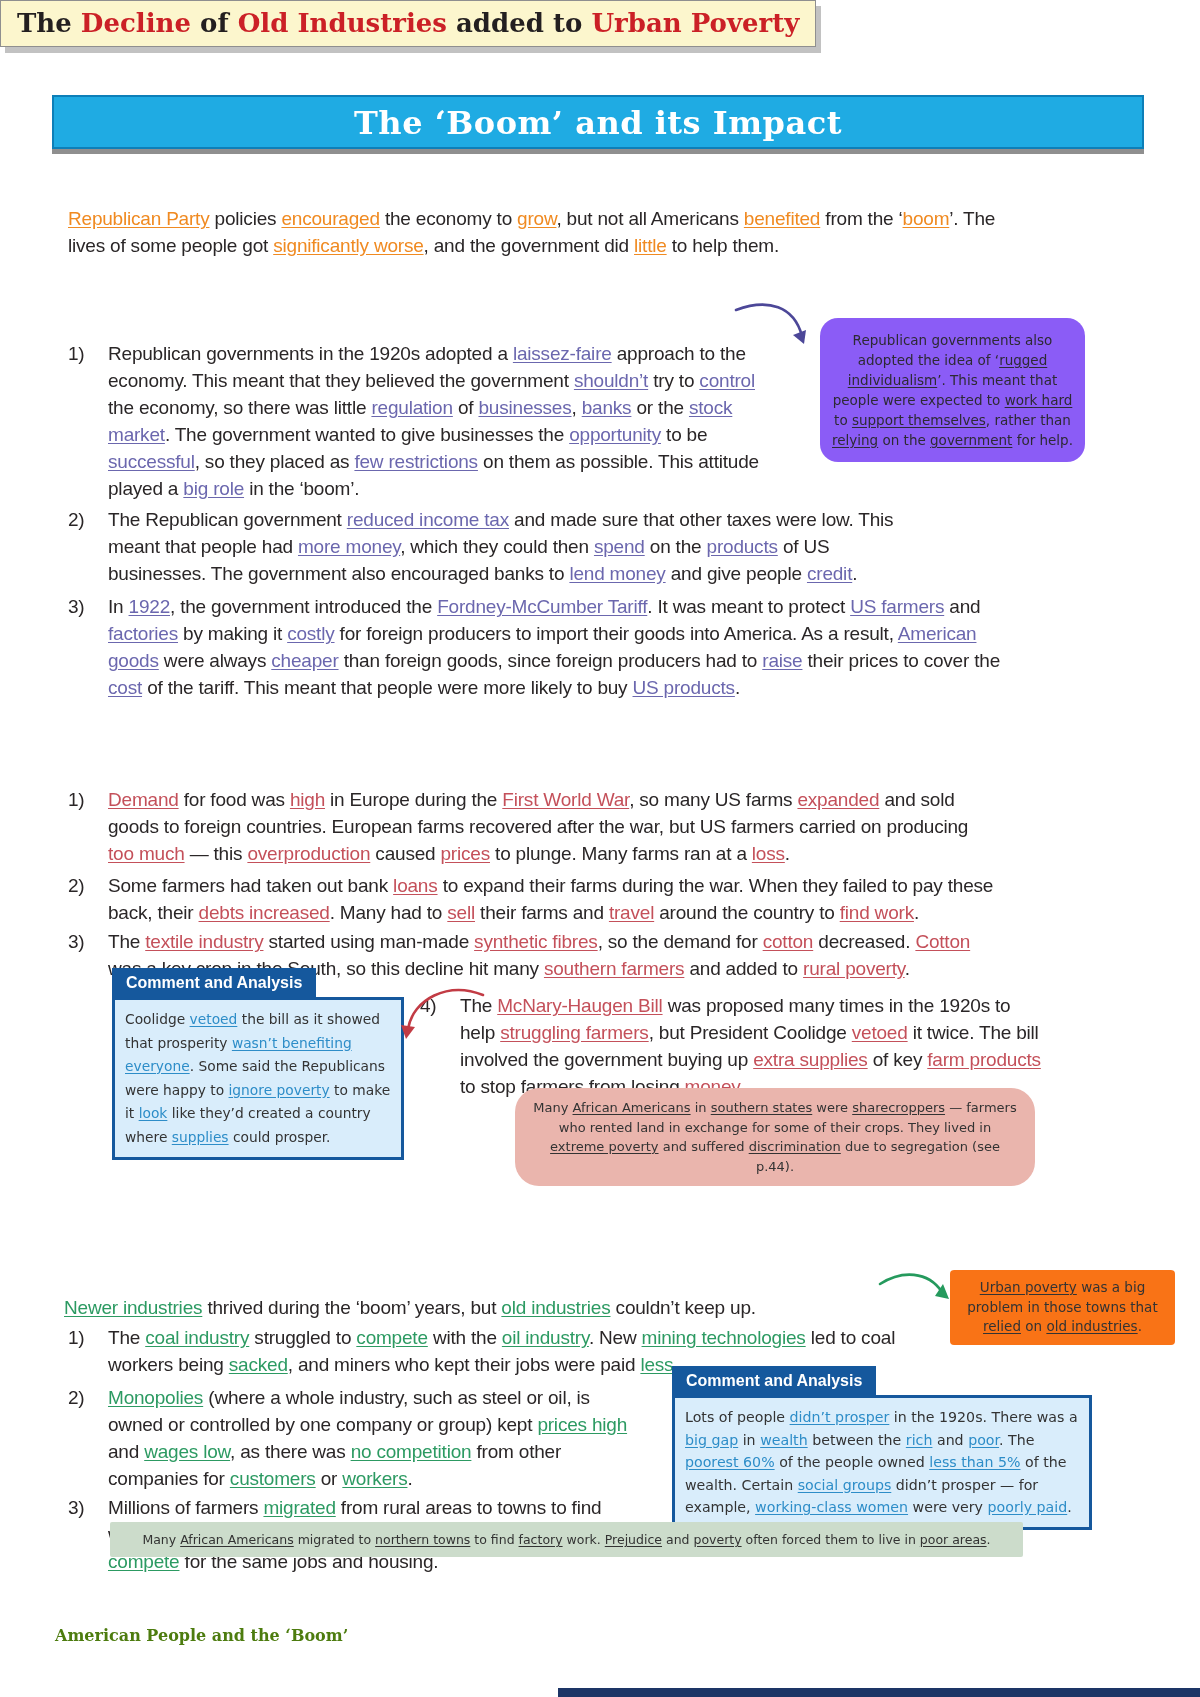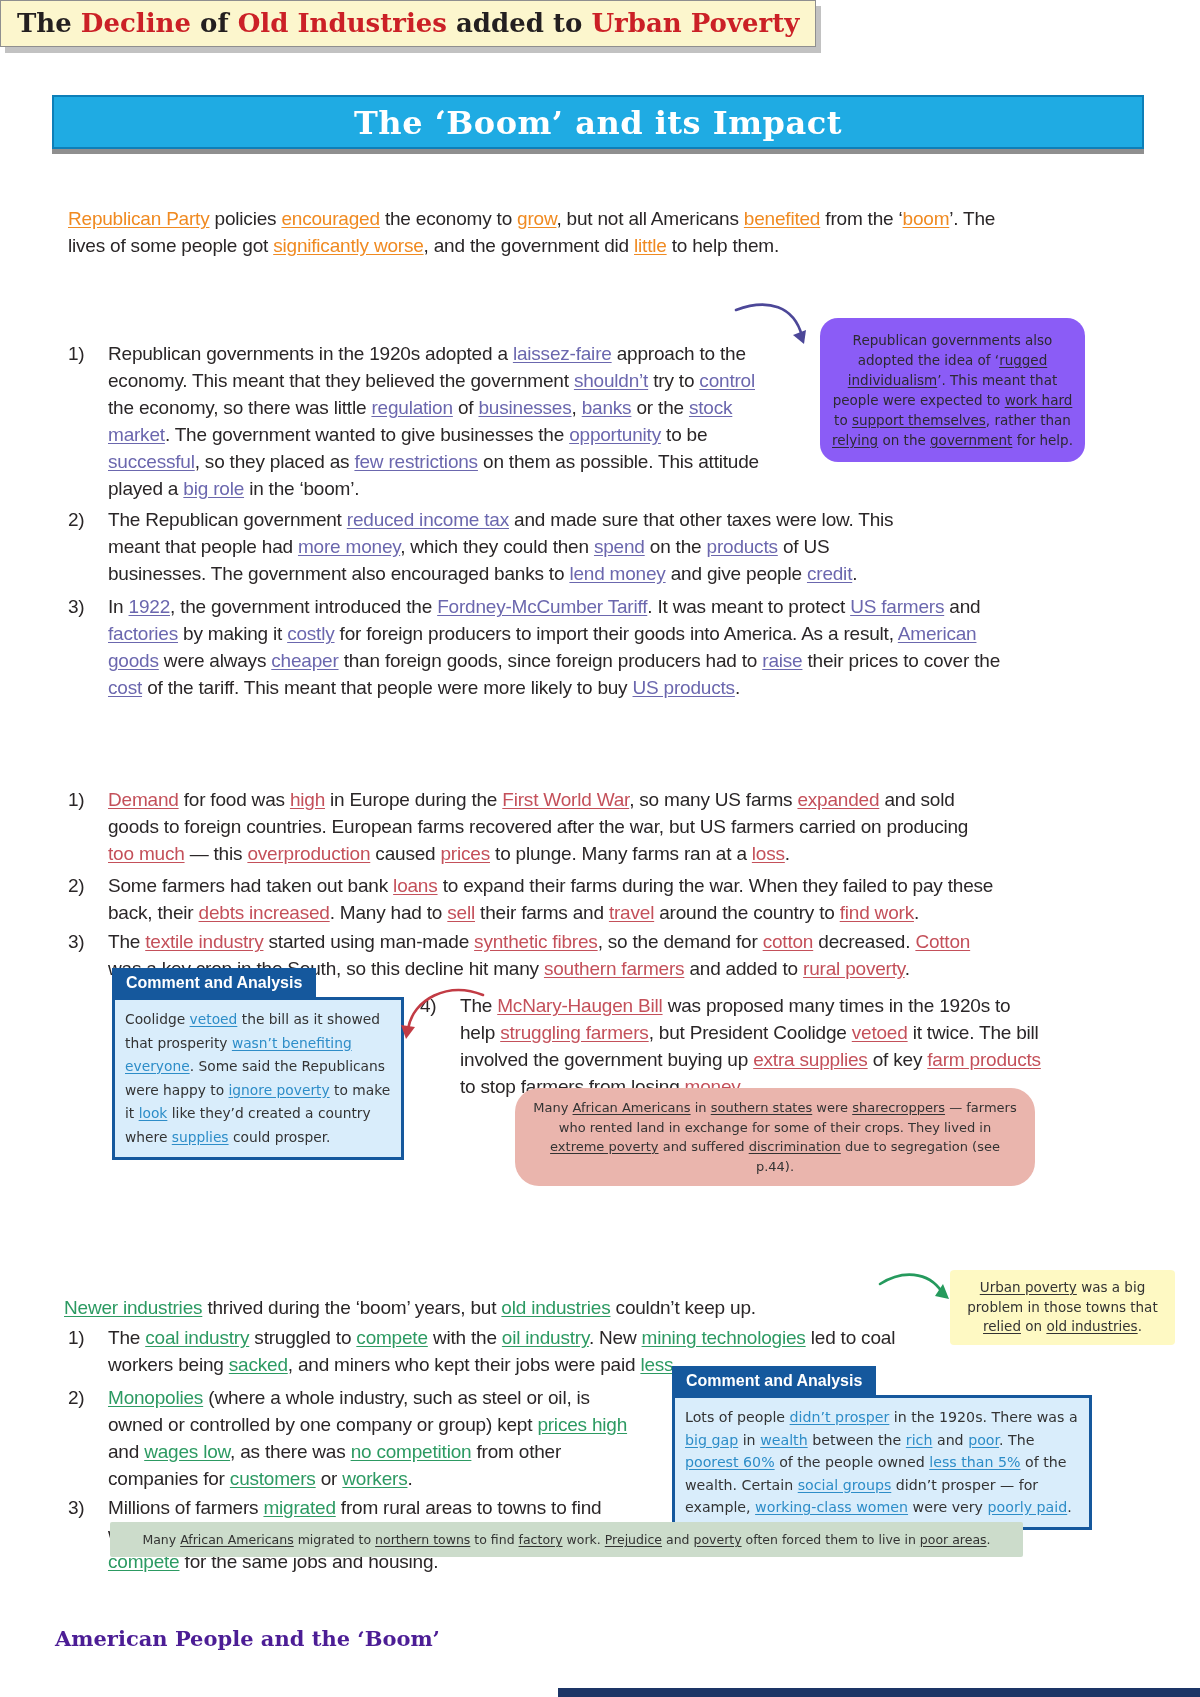--- a/index.html
+++ b/index.html
@@ -30,39 +30,39 @@
   .lk-green u{color:#2c9a62;}
   .lk-blue u{color:#2d8dc8;}
   .lk-dark u{color:inherit;}
   
   .callout{position:absolute;font-family:"DejaVu Sans",sans-serif;color:#333;text-align:center;
            box-sizing:border-box;}
   #purple-note{left:820px;top:318px;width:265px;background:#8b5cf6;border-radius:18px;
                padding:12px 12px;font-size:13.5px;line-height:20px;color:#2d2a33;}
   #share-note{left:515px;top:1088px;width:520px;background:#eab5ad;border-radius:24px;
               padding:10px 16px;font-size:13px;line-height:19.5px;}
-  #urban-note{left:950px;top:1270px;width:225px;background:#fef9c3;border-radius:4px;
+  #urban-note{left:950px;top:1270px;width:225px;background:#f97316;border-radius:4px;
               padding:8px 8px;font-size:13.5px;line-height:19.5px;}
   #migrate-note{left:110px;top:1522px;width:913px;background:#ccdccb;border-radius:2px;
                 padding:8px 10px;font-size:12.5px;line-height:19px;}
   
   .comment{position:absolute;}
   .comment .chead{display:inline-block;background:#15589d;color:#ffffff;font-weight:bold;
                   font-size:16px;padding:6px 14px 5px;font-family:"Liberation Sans",sans-serif;}
   .comment .cbody{border:3px solid #15589d;background:#d9edfb;color:#333;box-sizing:border-box;
                   font-family:"DejaVu Sans",sans-serif;padding:8px 10px;}
   #comment1{left:112px;top:968px;width:292px;}
   #comment1 .cbody{width:292px;font-size:13.8px;line-height:23.5px;}
   #comment2{left:672px;top:1366px;width:420px;}
   #comment2 .cbody{width:420px;font-size:14.2px;line-height:22.5px;}
   
   .arrow{position:absolute;}
   
   #footer{position:absolute;left:55px;top:1626px;font-family:"DejaVu Serif",serif;
-          font-weight:bold;font-size:21px;color:#4c1d95;}
+          font-weight:bold;font-size:16px;color:#4d7c0f;}
   #edgebar{position:absolute;left:558px;top:1688px;width:642px;height:9px;background:#1d3566;}
 </style>
 </head>
 <body>
 
 <div class="page">
 
   <div id="pageno">6</div>
 
   <div class="titlebar">The ‘Boom’ and its Impact</div>

